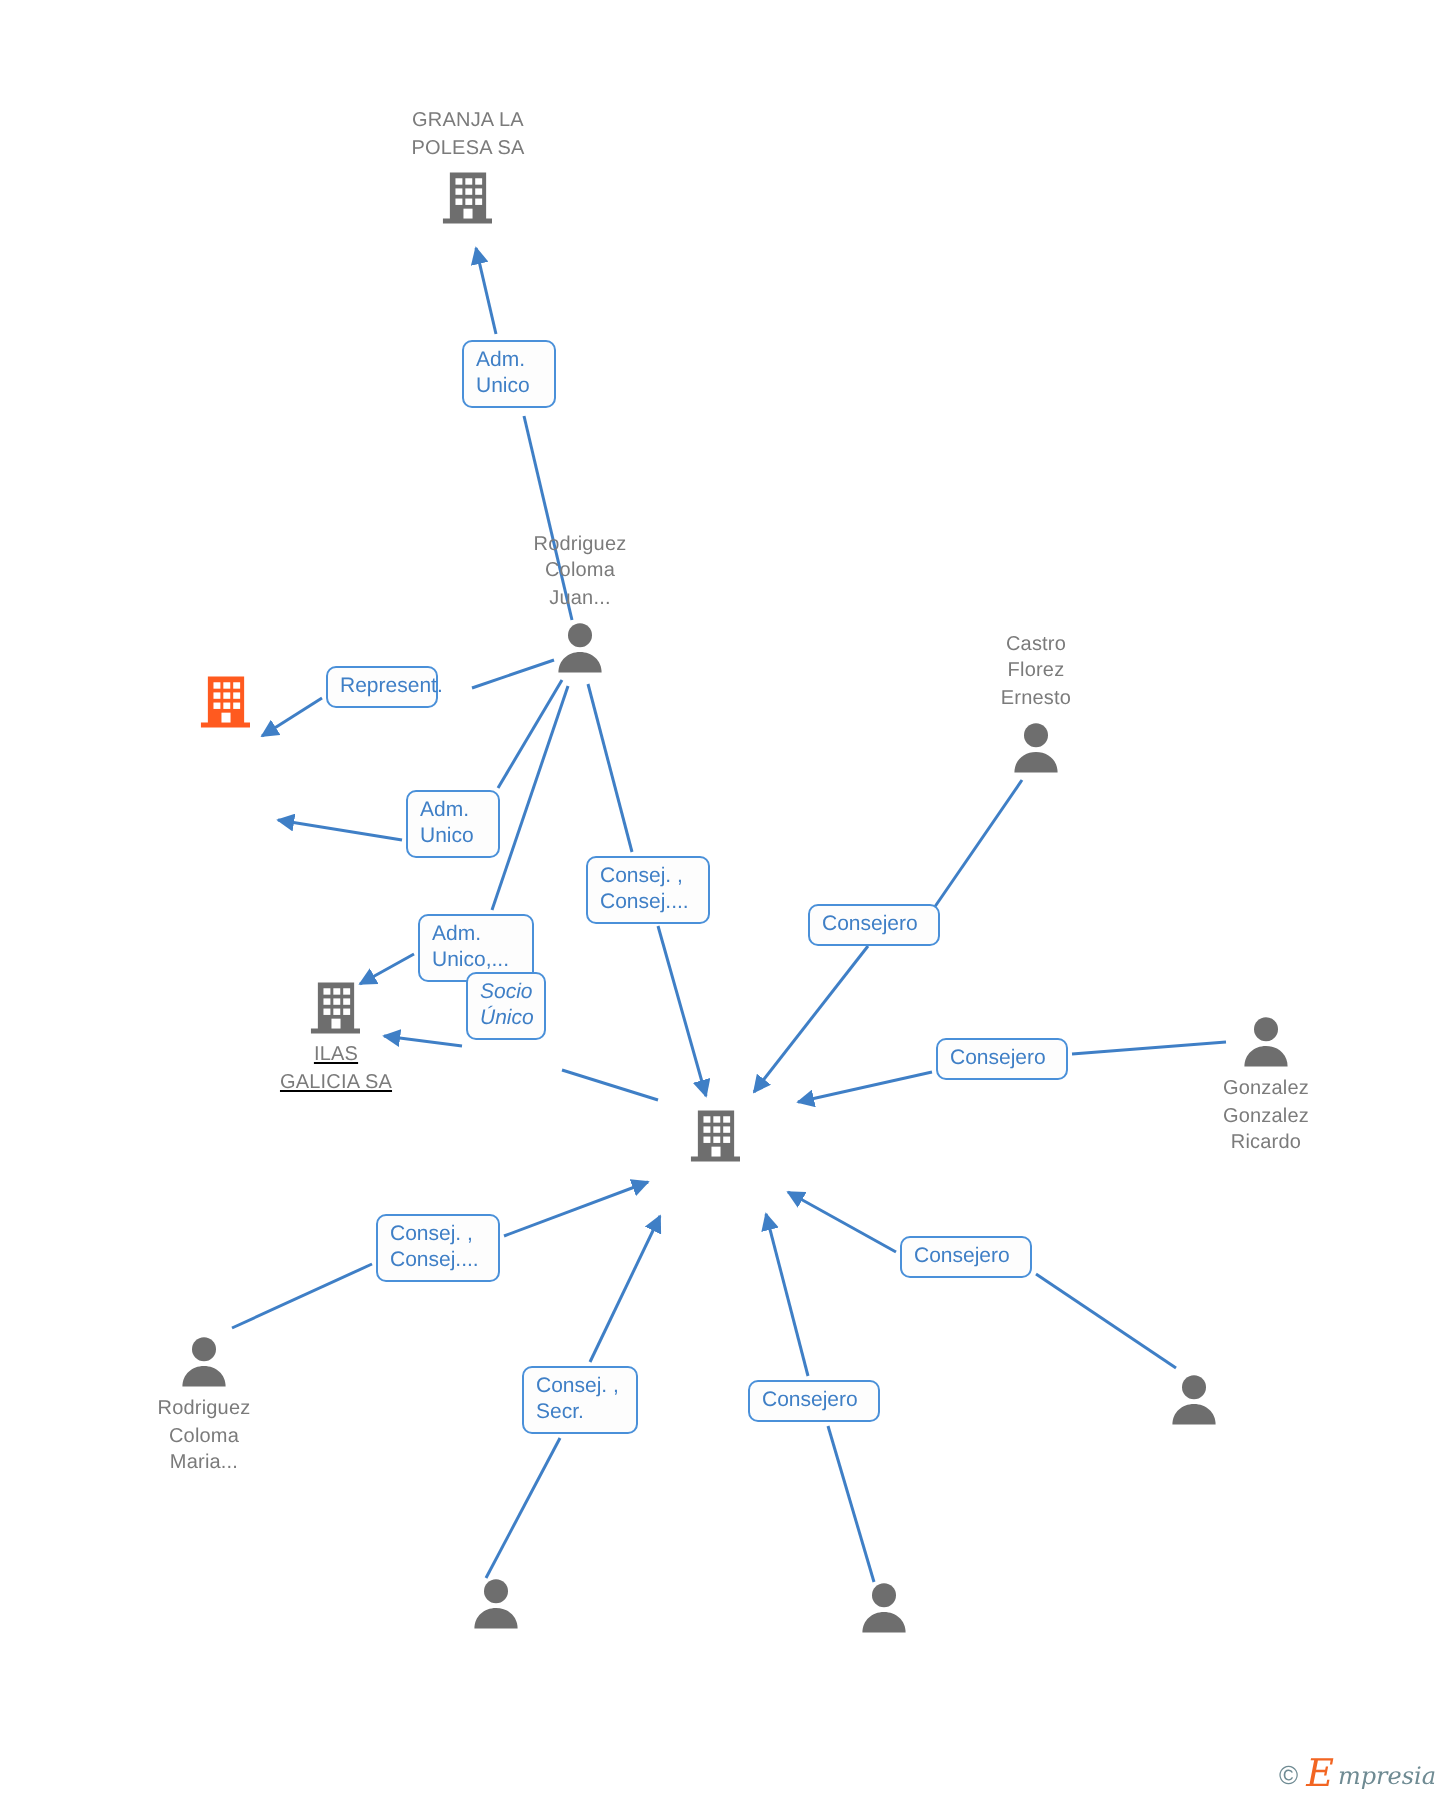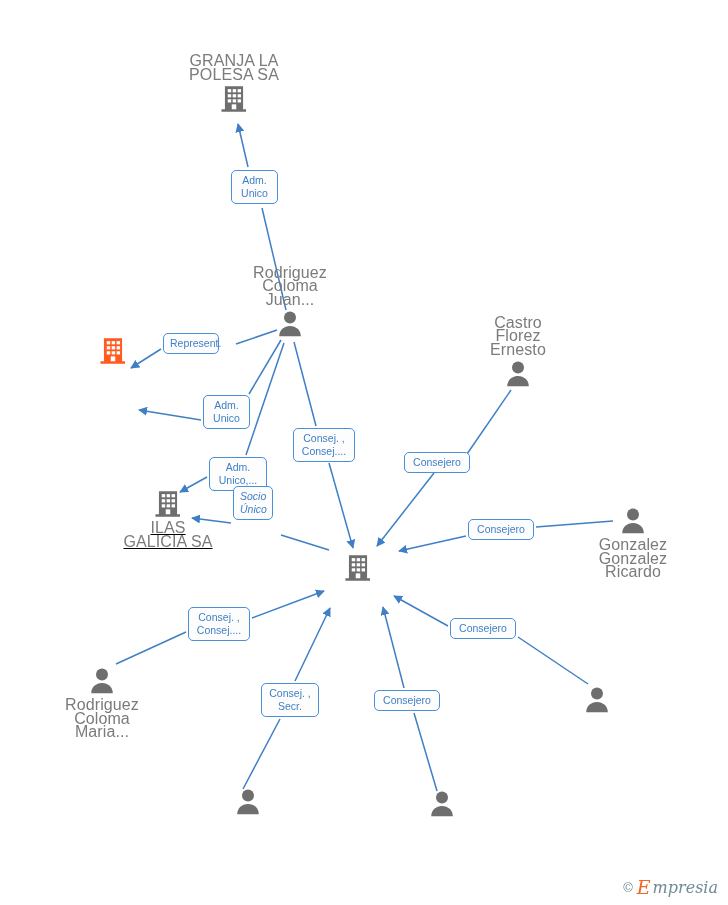--- a/index.html
+++ b/index.html
@@ -31,21 +31,21 @@
     width: 120px;
     margin-left: -60px;
     text-align: center;
     z-index: 3;
   }
   .node .glyph {
     line-height: 0;
     display: block;
   }
   .node .label {
-    font-size: 16px;
+    font-size: 10px;
     line-height: 13.5px;
     color: #7b7b7b;
     letter-spacing: .1px;
     white-space: pre-line;
     margin-top: 1px;
   }
   .node.label-above .label {
     margin-top: 0;
     margin-bottom: 2px;
   }
@@ -58,21 +58,21 @@
 
   
   .chip {
     position: absolute;
     border: 1.3px solid #4a90d9;
     border-radius: 5px;
     background: #fdfdfd;
     color: #3f7fc6;
     font-size: 10.5px;
     line-height: 13px;
-    text-align: center;
+    text-align: left;
     padding: 3px 6px;
     white-space: pre-line;
     z-index: 5;
     box-sizing: border-box;
   }
 
   
   #watermark {
     position: absolute;
     right: 10px;
@@ -91,21 +91,21 @@
     color: #f26522;
     font-family: "DejaVu Serif", serif;
     font-style: italic;
     font-size: 19px;
     line-height: 19px;
   }
   #watermark .rest {
     color: #6f8b93;
     font-family: "DejaVu Serif", serif;
     font-style: italic;
-    font-size: 16px;
+    font-size: 12px;
     line-height: 16px;
     margin-left: -2px;
   }
 </style>
 </head>
 <body>
 
 <div id="canvas">
 
   <svg id="edges" viewBox="0 0 728 905" xmlns="http://www.w3.org/2000/svg">

